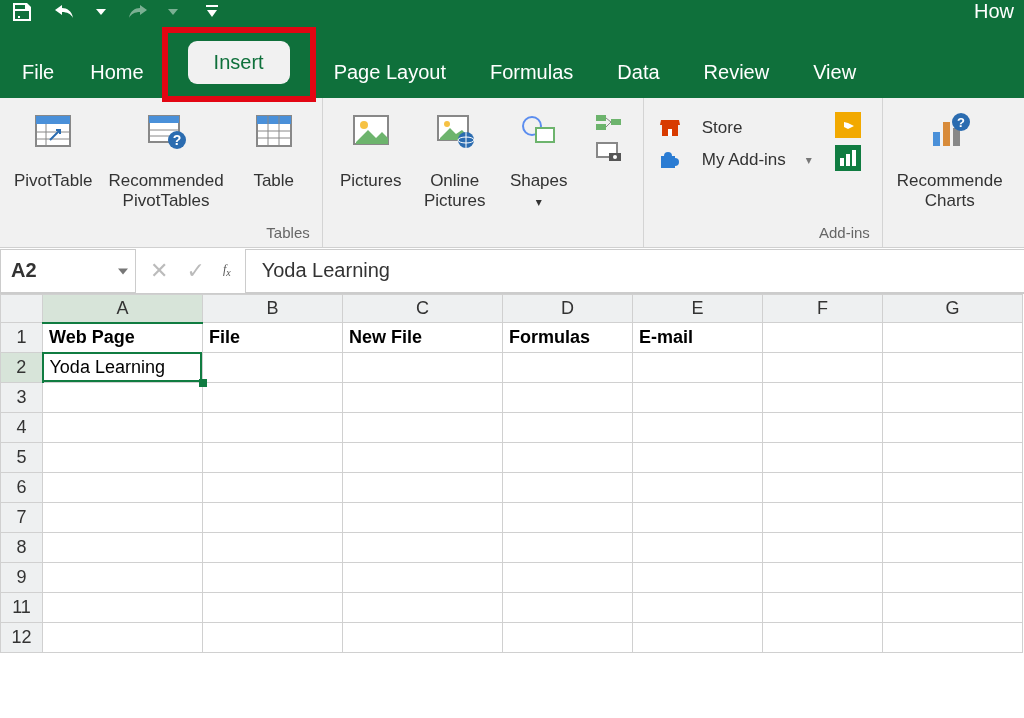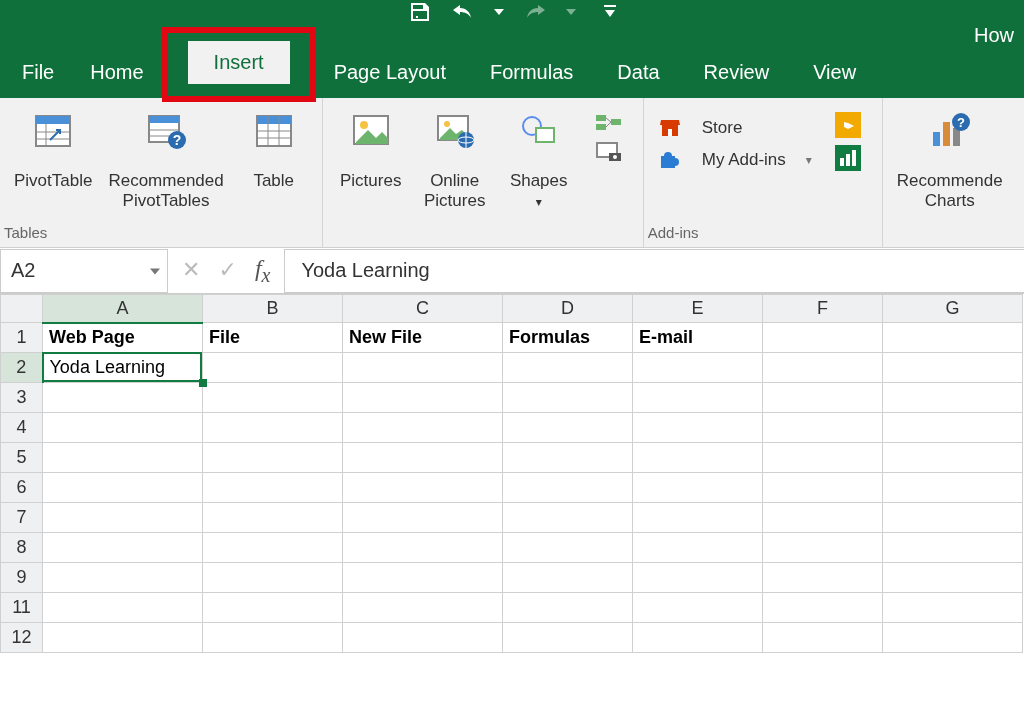--- a/index.html
+++ b/index.html
@@ -1,49 +1,49 @@
 <!DOCTYPE html>
 <html><head>
 <meta charset="utf-8">
 <style>
   * { box-sizing: border-box; margin: 0; padding: 0; }
   body { font-family: "Segoe UI", Arial, sans-serif; font-size: 14px; background: #fff; overflow: hidden; width: 1024px; height: 718px; }
 
   
-  .titlebar { background: #0f703b; height: 46px; display: flex; align-items: center; padding: 0 10px; color: #fff; flex-direction: column; }
+  .titlebar { background: #0f703b; height: 46px; display: flex; align-items: flex-start; padding: 0 10px; color: #fff; }
   .qat { display: flex; align-items: center; gap: 18px; }
   .qat svg { display: block; }
   .title-right { margin-left: auto; font-size: 20px; color: #fff; font-weight: 400; }
 
   
   .tabsbar { background: #0f703b; height: 52px; display: flex; align-items: flex-end; padding: 0 8px; color: #fff; }
   .tab { padding: 12px 22px 14px; font-size: 20px; cursor: pointer; color: #fff; display:flex; align-items:center; gap:6px;}
   .tab.file { padding-left: 14px; padding-right:14px; }
   .tab.active-wrap { position: relative; }
-  .tab.active-wrap .tab-inner { background: #f1f1f1; color: #0f703b; padding: 10px 26px; font-size: 20px; }
+  .tab.active-wrap .tab-inner { background: #f1f1f1; color: #0f703b; padding: 10px 26px; font-size: 20px; border-radius: 9px; }
   .red-box { border: 6px solid #e30613; position: absolute; top:-2px; left:-4px; right:-4px; bottom:-4px; pointer-events:none; }
 
   
   .ribbon { background: #f1f1f1; border-bottom: 1px solid #d0d0d0; display: flex; height: 150px; }
   .ribgroup { border-right: 1px solid #d4d4d4; display: flex; flex-direction: column; align-items: stretch; }
   .ribgroup .items { display: flex; align-items: flex-start; gap: 0; padding: 8px 6px 0; flex:1;}
-  .ribgroup .grouplabel { text-align: left; font-size: 15px; color: #666; padding: 4px 4px 6px; }
+  .ribgroup .grouplabel { text-align: right; font-size: 15px; color: #666; padding: 4px 12px 6px; }
   .ribbtn { display: flex; flex-direction: column; align-items: center; justify-content: flex-start; padding: 4px 8px; cursor: pointer; min-width: 84px; }
   .ribbtn .riblabel { text-align: center; font-size: 17px; color: #333; line-height: 1.2; margin-top: 19px; }
   .ribbtn svg { display:block; }
   .small-stack { display:flex; flex-direction:column; gap:4px; padding:6px 4px 0; min-width:56px; align-items:center;}
   .addin-col { display:flex; flex-direction:column; gap:8px; padding:10px 8px 0; font-size:17px; color:#333; }
   .addin-row { display:flex; align-items:center; gap:20px; cursor:pointer; }
 
   
   .formulabar { height: 46px; border-bottom: 1px solid #ccc; display: flex; align-items: center; background:#fff;}
-  .namebox { width: 168px; height: 44px; border: 1px solid #ccc; display:flex; align-items:center; padding:0 10px; font-size:20px; color:#333; position:relative;}
+  .namebox { width: 136px; height: 44px; border: 1px solid #ccc; display:flex; align-items:center; padding:0 10px; font-size:20px; color:#333; position:relative;font-weight:bold;}
   .namebox .dd { position:absolute; right:6px; top:50%; transform:translateY(-50%);}
   .fx-btns { display:flex; align-items:center; gap:18px; padding:0 14px; color:#888;}
-  .fx-btns .fxlabel { font-style: italic; font-family: "Times New Roman", serif; font-size:24px; color:#555;}
+  .fx-btns .fxlabel { font-style: italic; font-family: "Times New Roman", serif; font-size:12px; color:#555;}
   .fx-input { flex:1; height:44px; border:1px solid #ccc; border-right:none; display:flex; align-items:center; padding:0 16px; font-size:20px; color:#333;}
 
   
   .gridwrap { position:relative; }
   table.sheet { border-collapse: collapse; table-layout: fixed; }
   table.sheet th, table.sheet td { border: 1px solid #d0d0d0; font-size:18px; }
   .selall { width:42px; height:28px; background:#eef0f1; border:1px solid #d0d0d0;}
   th.colhd { background:#eef0f1; height:28px; text-align:center; font-weight:normal; color:#333; cursor:pointer;}
   th.rowhd { background:#eef0f1; width:42px; text-align:center; font-weight:normal; color:#333; cursor:pointer;}
   td.cell { height:30px; padding:2px 6px; cursor:cell; background:#fff; vertical-align:middle; }

